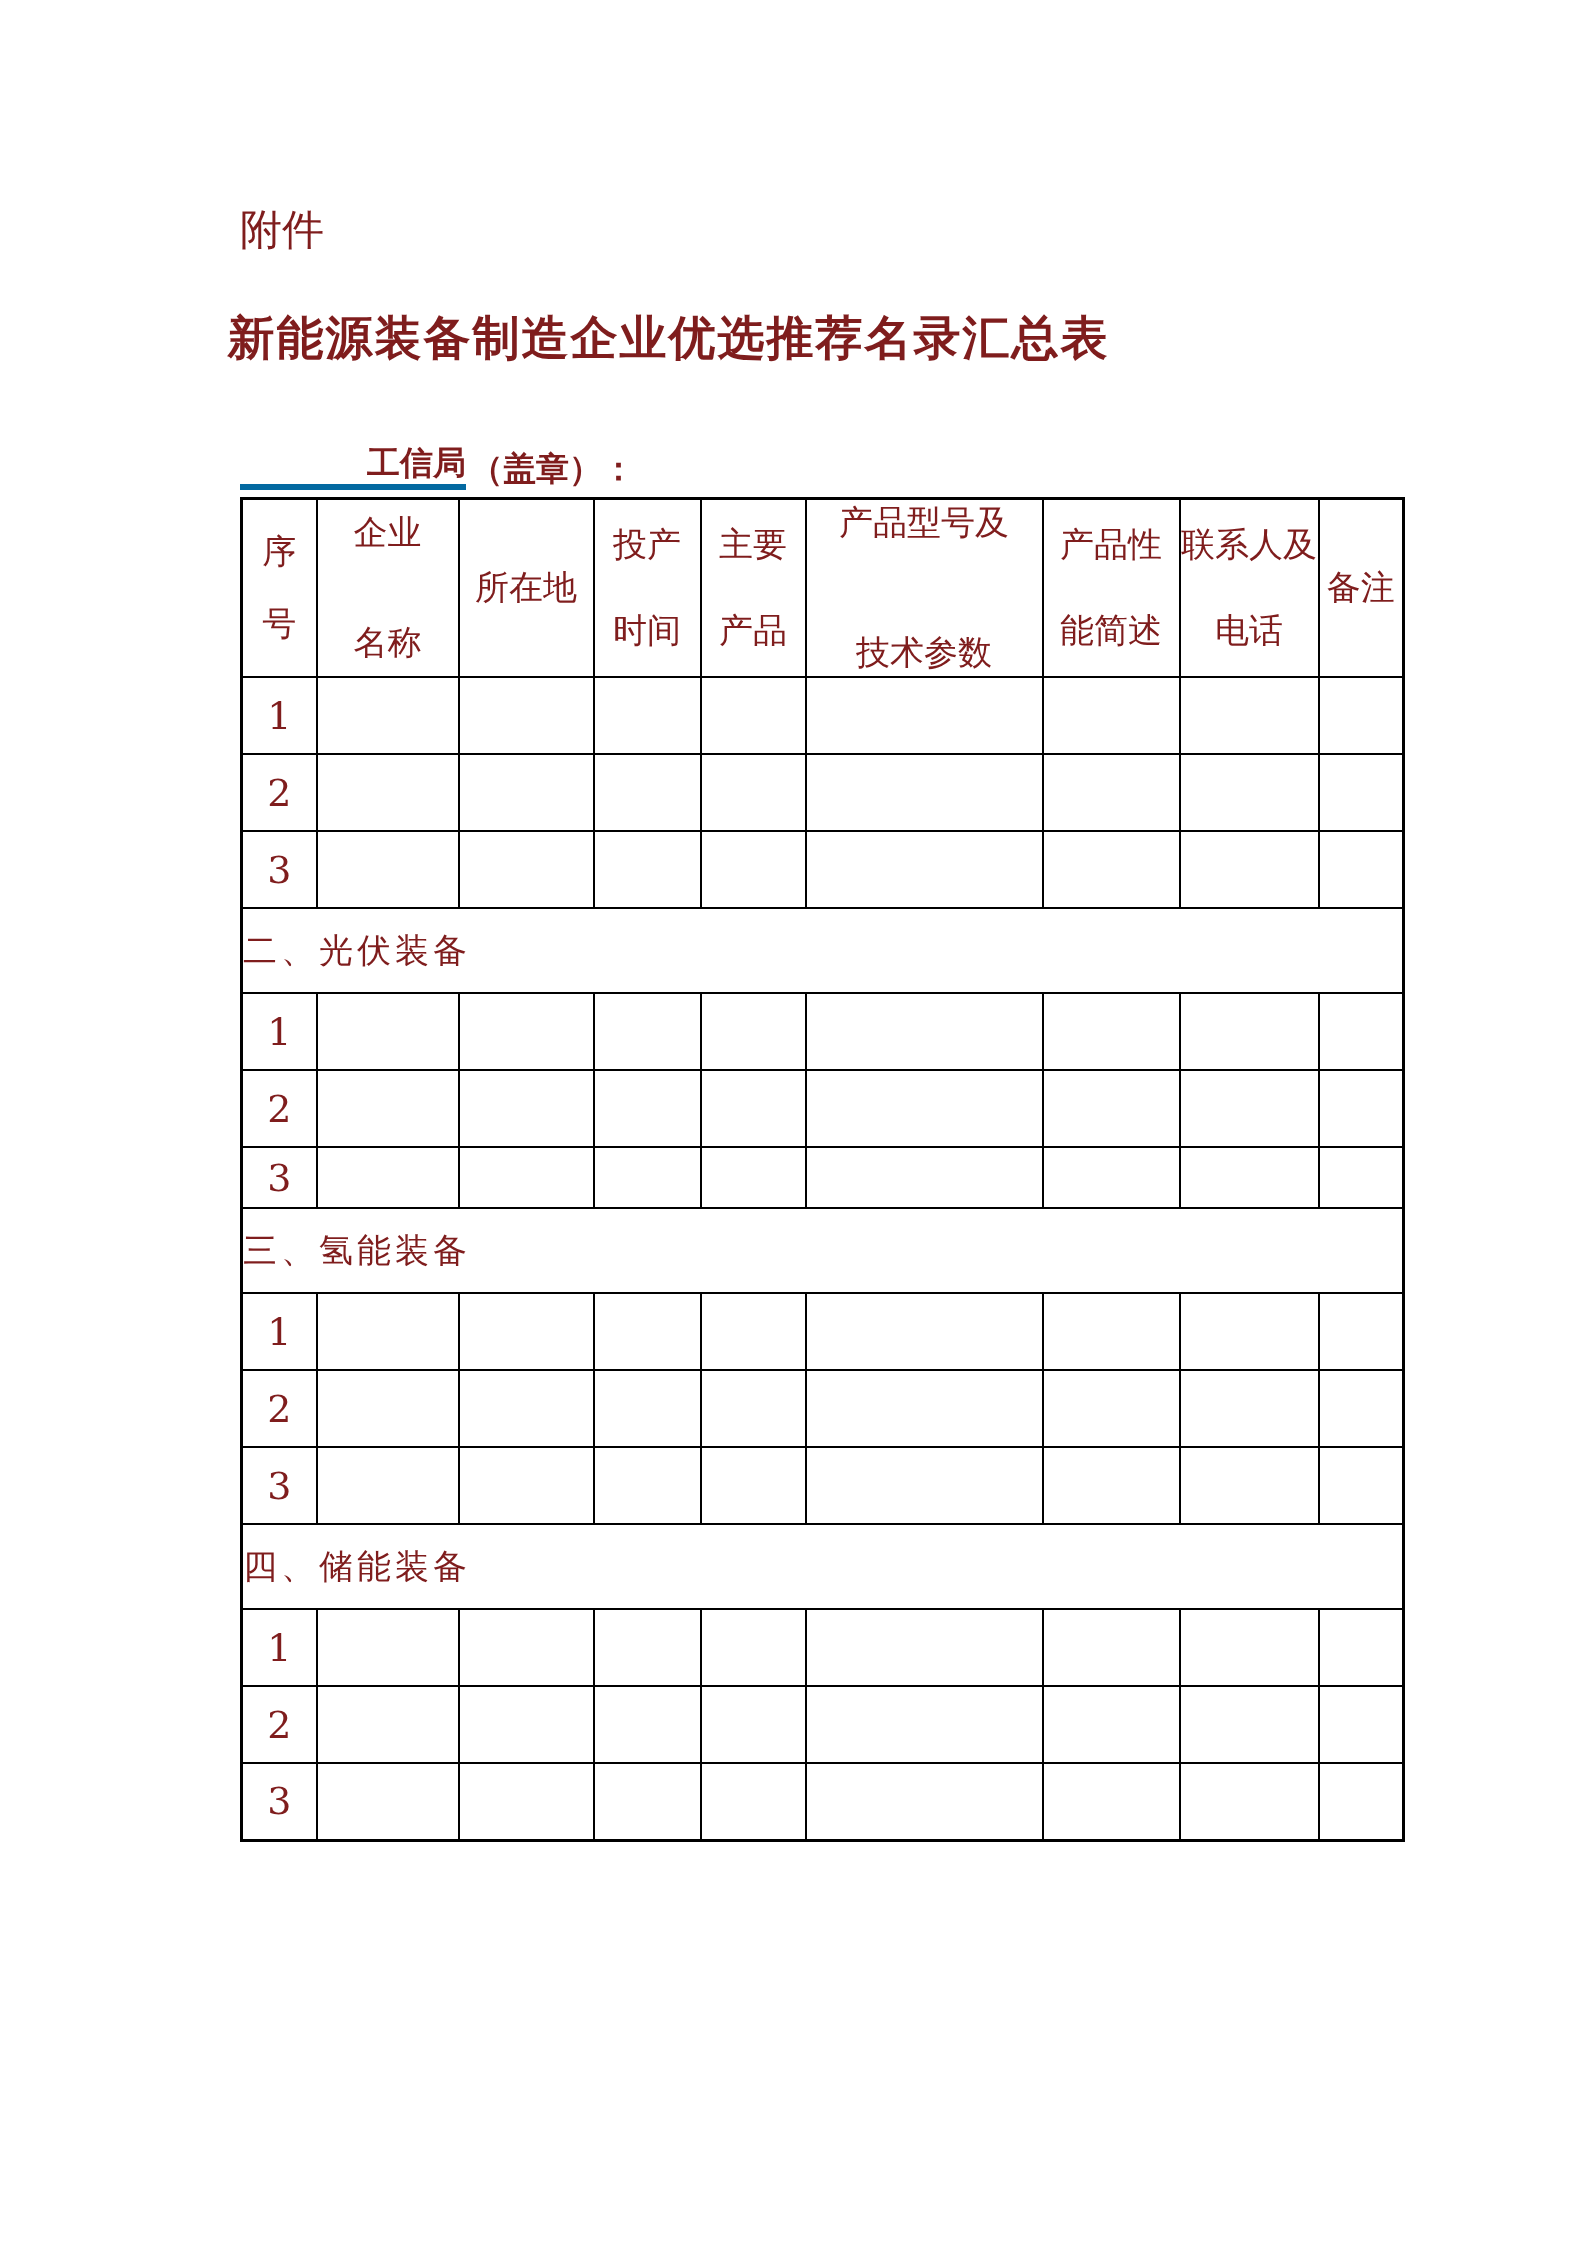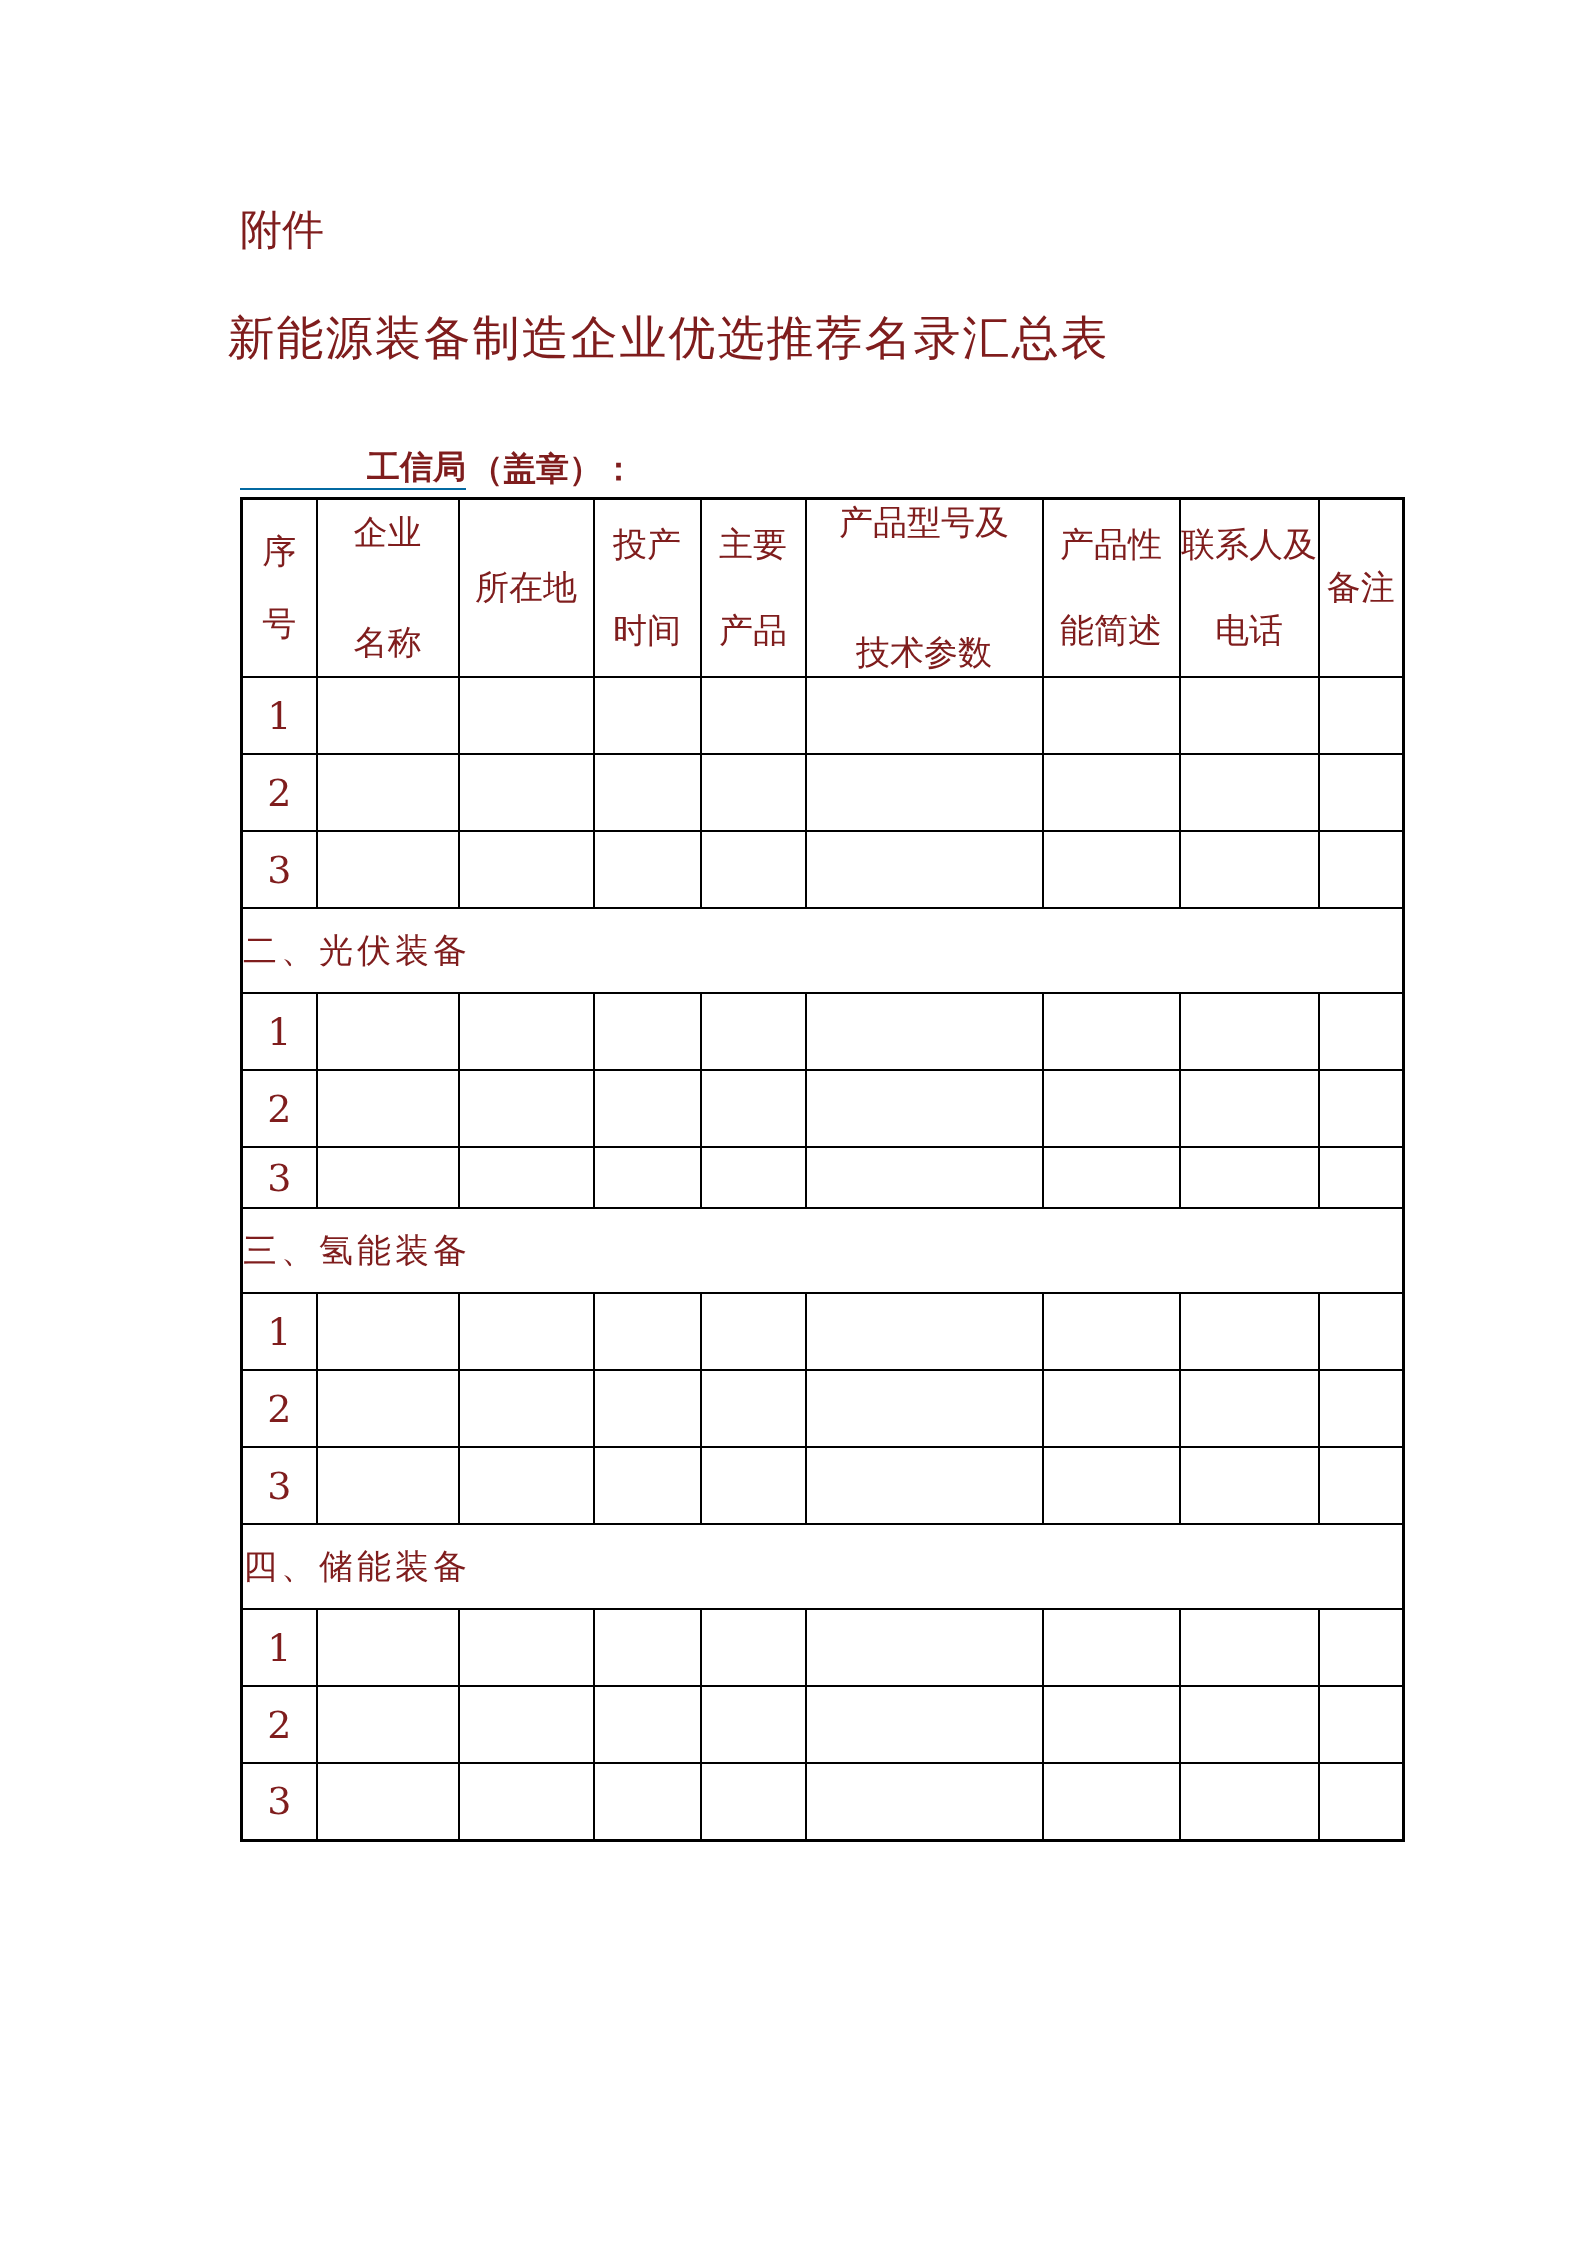--- a/index.html
+++ b/index.html
@@ -19,39 +19,39 @@
     font-size:42px;
     line-height:1.15;
   }
   .doc-title{
     position:absolute;
     left:0;
     top:310px;
     width:1337px;
     text-align:center;
     font-size:47px;
-    font-weight:400;
+    font-weight:700;
     letter-spacing:2px;
     line-height:1.2;
   }
   .stamp-line{
     position:absolute;
     left:240px;
     top:444px;
     height:46px;
     display:flex;
     align-items:flex-end;
     font-size:33px;
     font-weight:700;
     line-height:1.1;
   }
   .stamp-blank{
     display:inline-block;
     width:226px;
-    border-bottom:2px solid #0369a1;
+    border-bottom:6px solid #0369a1;
     text-align:right;
     padding-bottom:3px;
     white-space:nowrap;
   }
   .stamp-suffix{
     padding-bottom:3px;
     margin-left:4px;
     white-space:nowrap;
   }
   table.summary{

